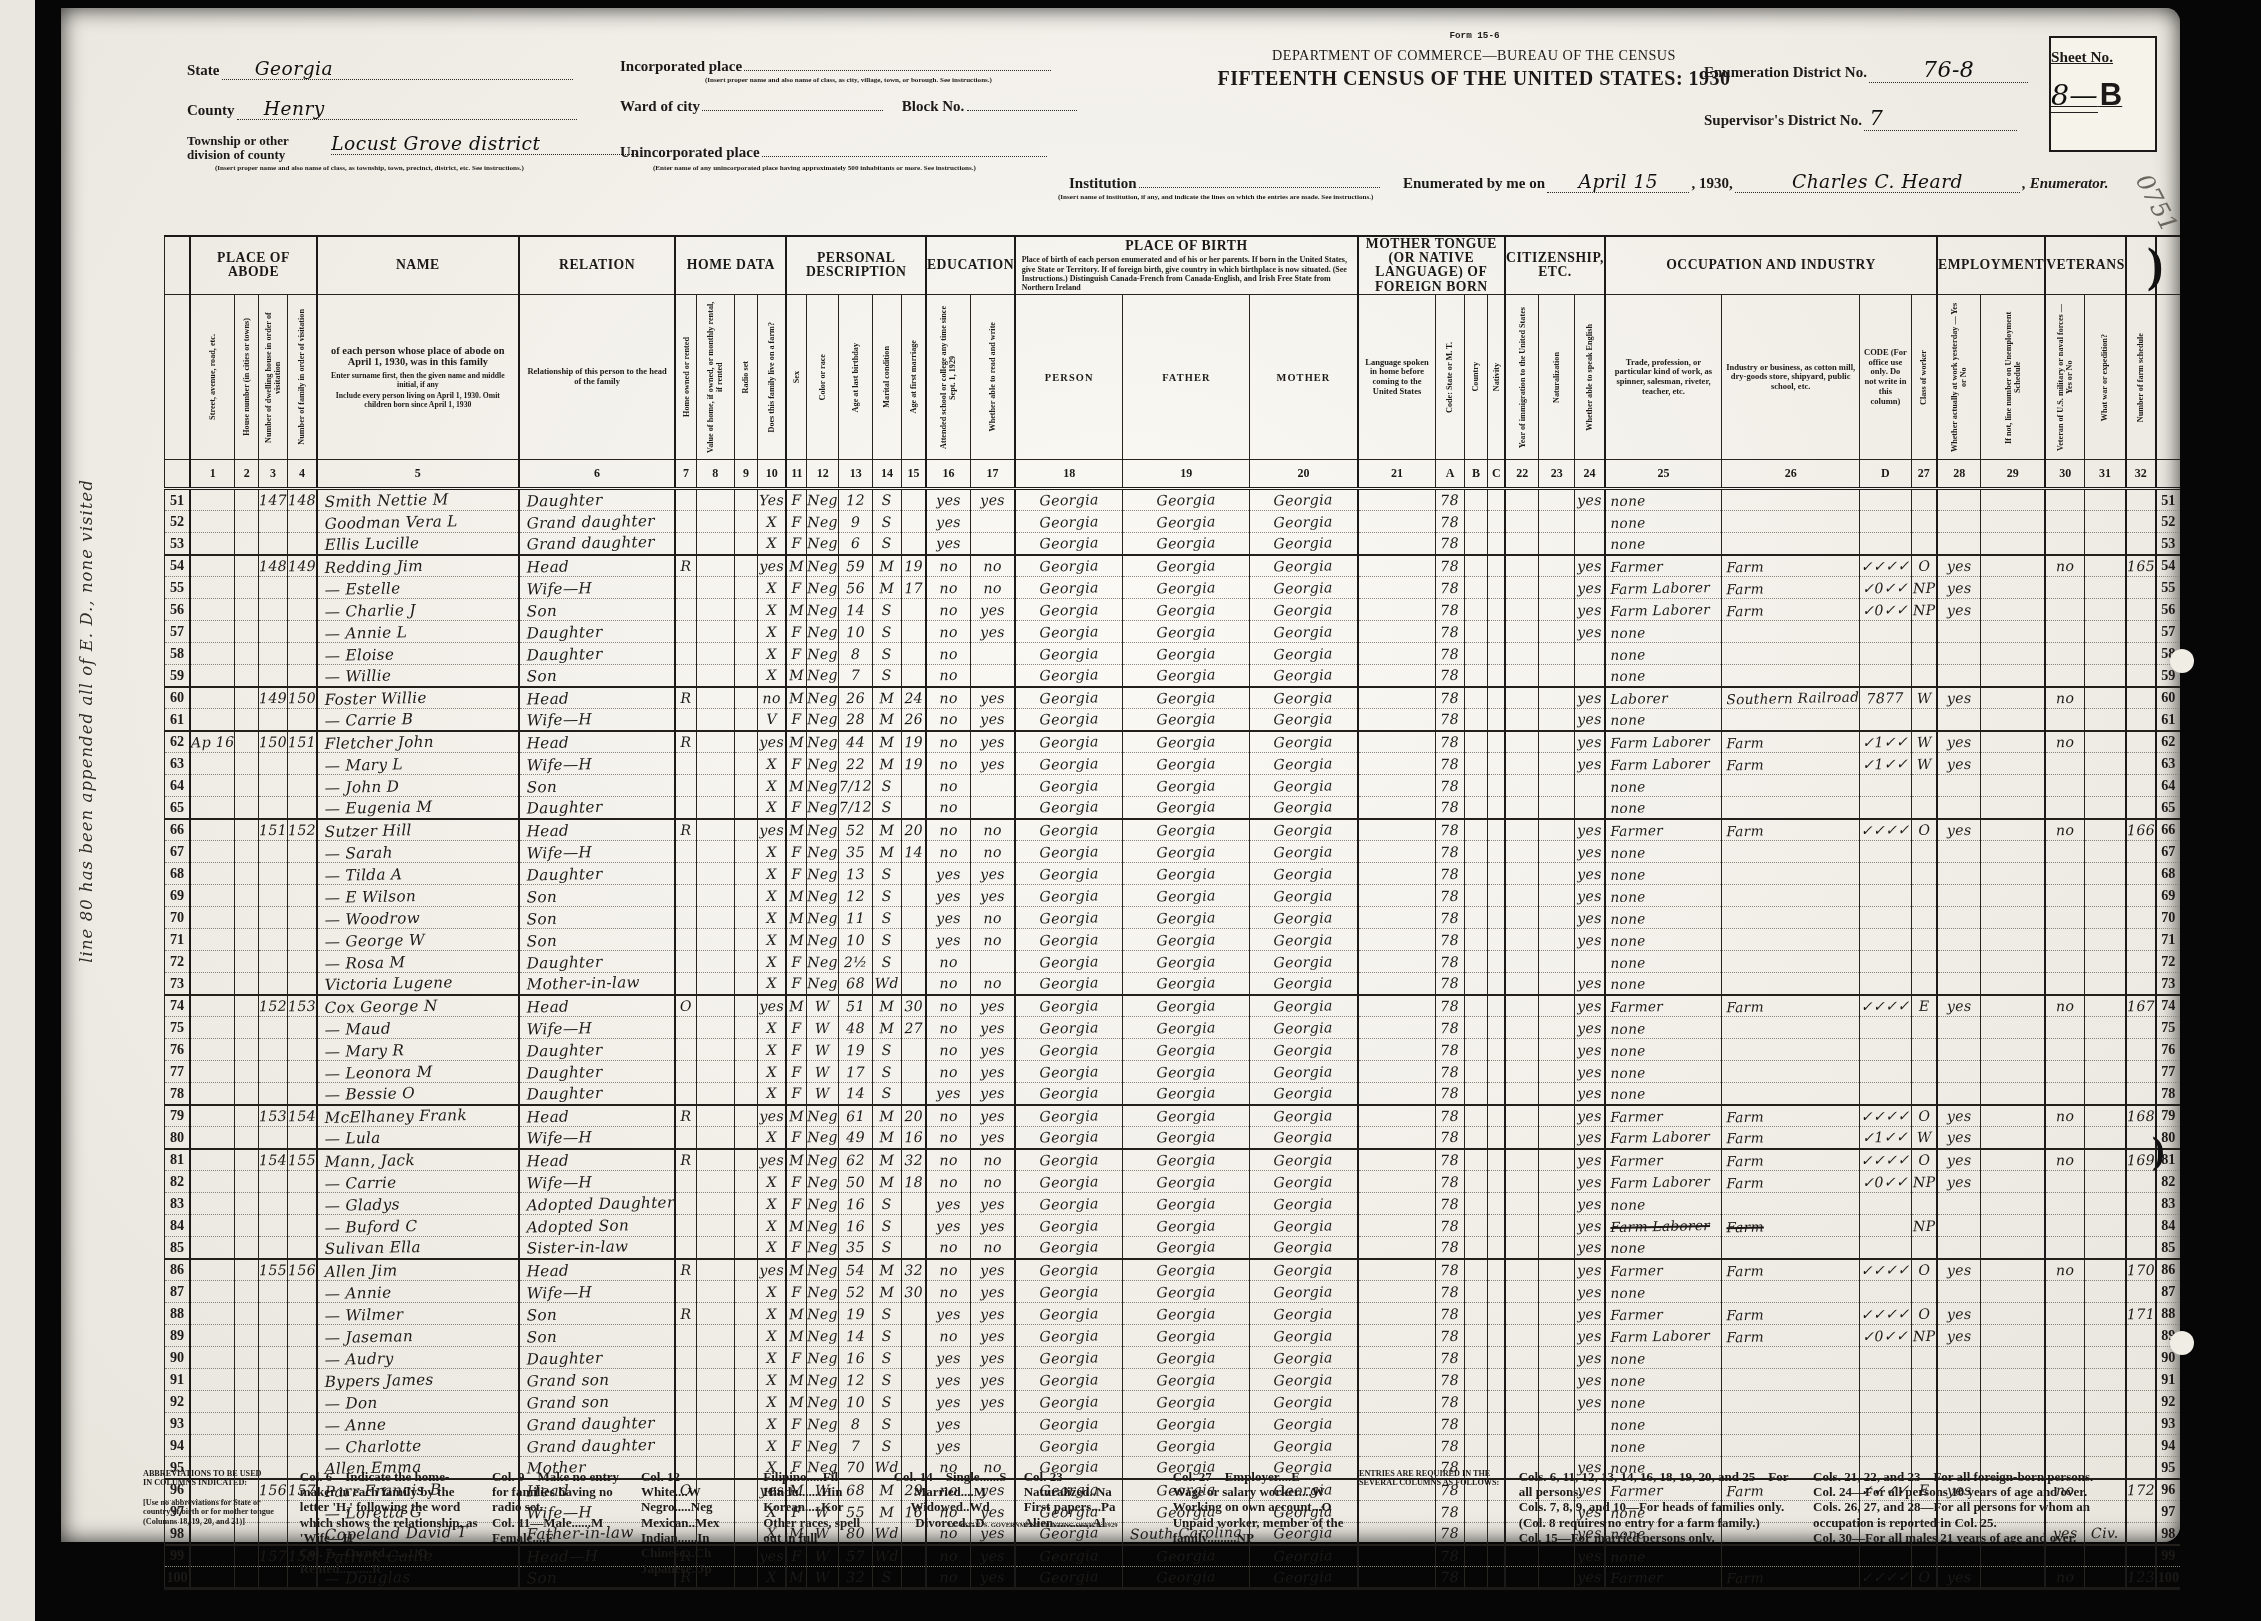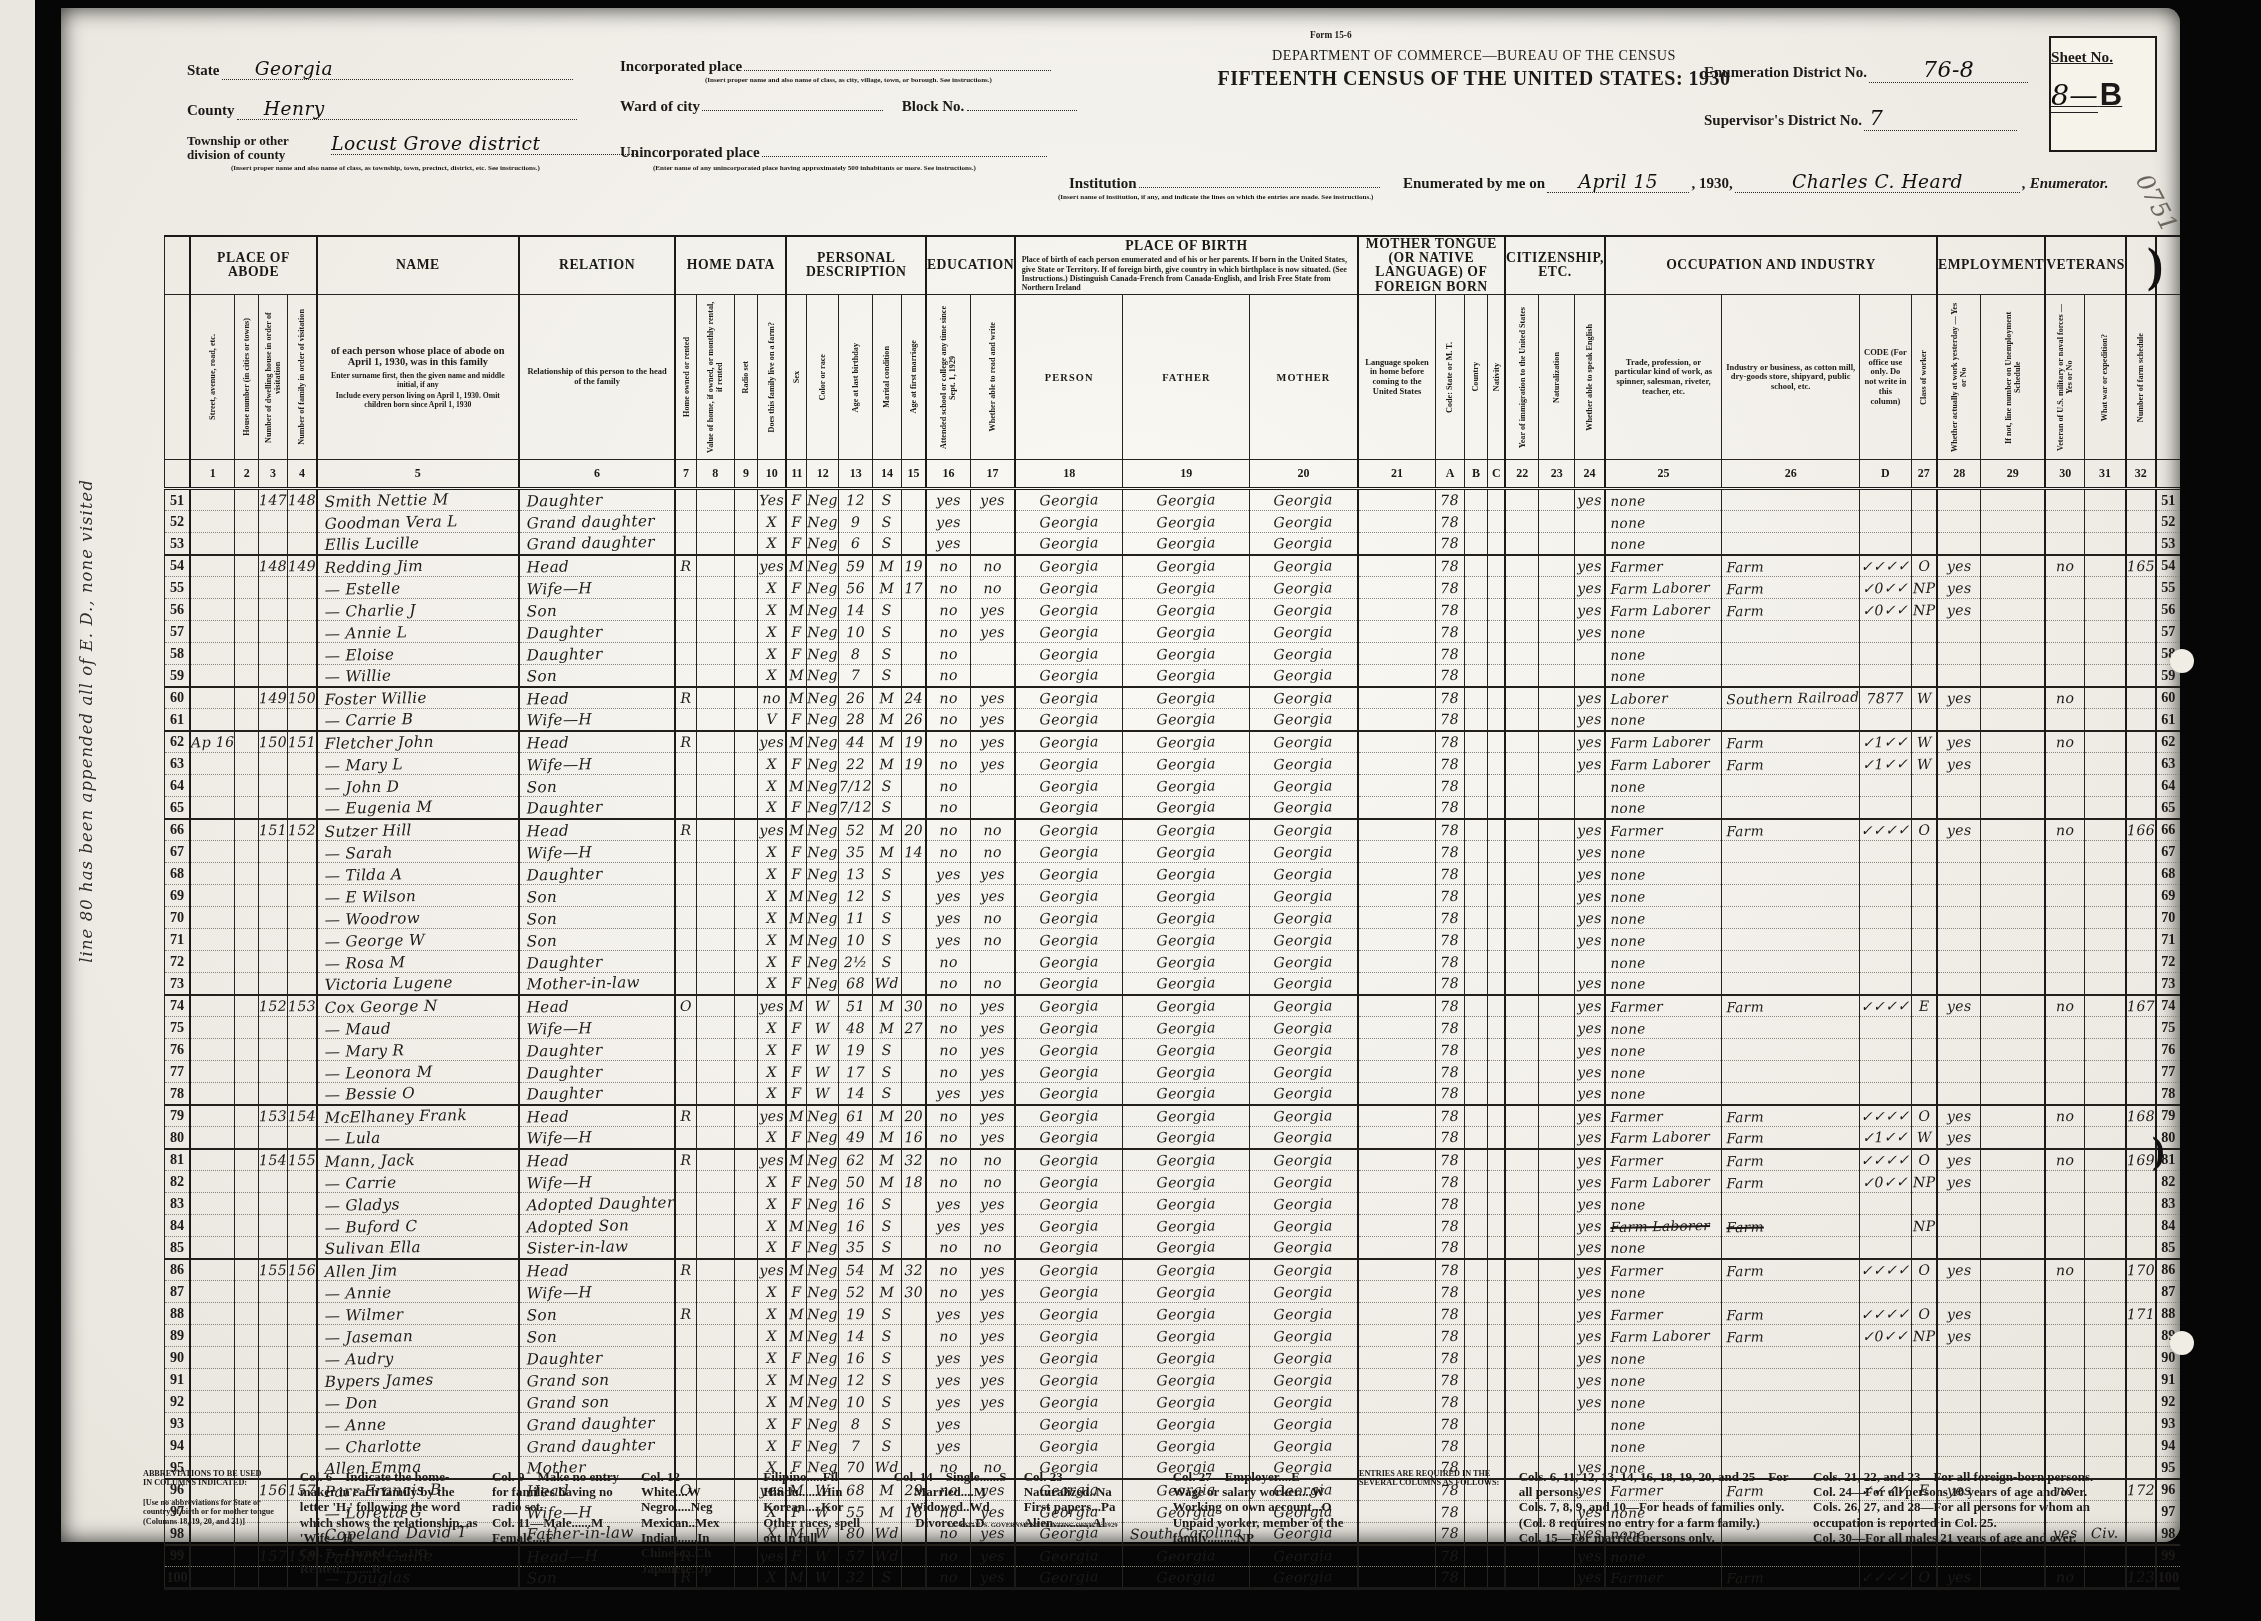--- a/index.html
+++ b/index.html
@@ -54,36 +54,36 @@
   .curl{position:absolute;color:#111;font-size:49px;font-weight:bold;}
 </style>
 </head>
 <body>
 
 <div id="stage">
   <div class="edge-white"></div>
 
   <div class="page">
 
-    <div class="abs printed" style="left:1249px;top:22px;width:329px;font-size:9.3px;font-weight:bold;">Form 15-6</div>
+    <div class="abs printed" style="left:1249px;top:22px;width:329px;text-align:center;font-size:9.3px;font-weight:bold;font-family:Liberation Mono, monospace;">Form 15-6</div>
     <div class="abs printed title1" style="left:975px;top:39px;width:876px;text-align:center;">DEPARTMENT OF COMMERCE—BUREAU OF THE CENSUS</div>
     <div class="abs printed title2" style="left:975px;top:59px;width:876px;text-align:center;">FIFTEENTH CENSUS OF THE UNITED STATES:  1930</div>
 
     <div class="abs" style="left:126px;top:50px;">
       <span class="lbl">State</span>
       <span class="dotline" style="width:351px;"><span class="hw hw-entry" style="margin-left:33px;">Georgia</span></span>
     </div>
     <div class="abs" style="left:126px;top:90px;">
       <span class="lbl">County</span>
       <span class="dotline" style="width:340px;"><span class="hw hw-entry" style="margin-left:27px;">Henry</span></span>
     </div>
     <div class="abs" style="left:126px;top:125px;width:603px;">
       <span class="lbl" style="display:inline-block;width:142px;font-size:13px;line-height:1.05;white-space:normal;vertical-align:middle;">Township or other division of county</span>
       <span class="dotline" style="width:307px;"><span class="hw hw-entry">Locust Grove district</span></span>
-      <div class="small-note" style="margin-left:44px;margin-top:2.2px;white-space:normal;width:438px;">(Insert proper name and also name of class, as township, town, precinct, district, etc.   See instructions.)</div>
+      <div class="small-note" style="margin-left:28px;margin-top:2.2px;white-space:normal;width:438px;">(Insert proper name and also name of class, as township, town, precinct, district, etc.   See instructions.)</div>
     </div>
 
     <div class="abs" style="left:559px;top:50px;">
       <span class="lbl">Incorporated place</span>
       <span class="dotline" style="width:307px;"></span>
       <div class="small-note" style="margin-left:85px;margin-top:1.1px;">(Insert proper name and also name of class, as city, village, town, or borough.  See instructions.)</div>
     </div>
     <div class="abs" style="left:559px;top:90px;">
       <span class="lbl">Ward of city</span>
       <span class="dotline" style="width:181px;"></span>

